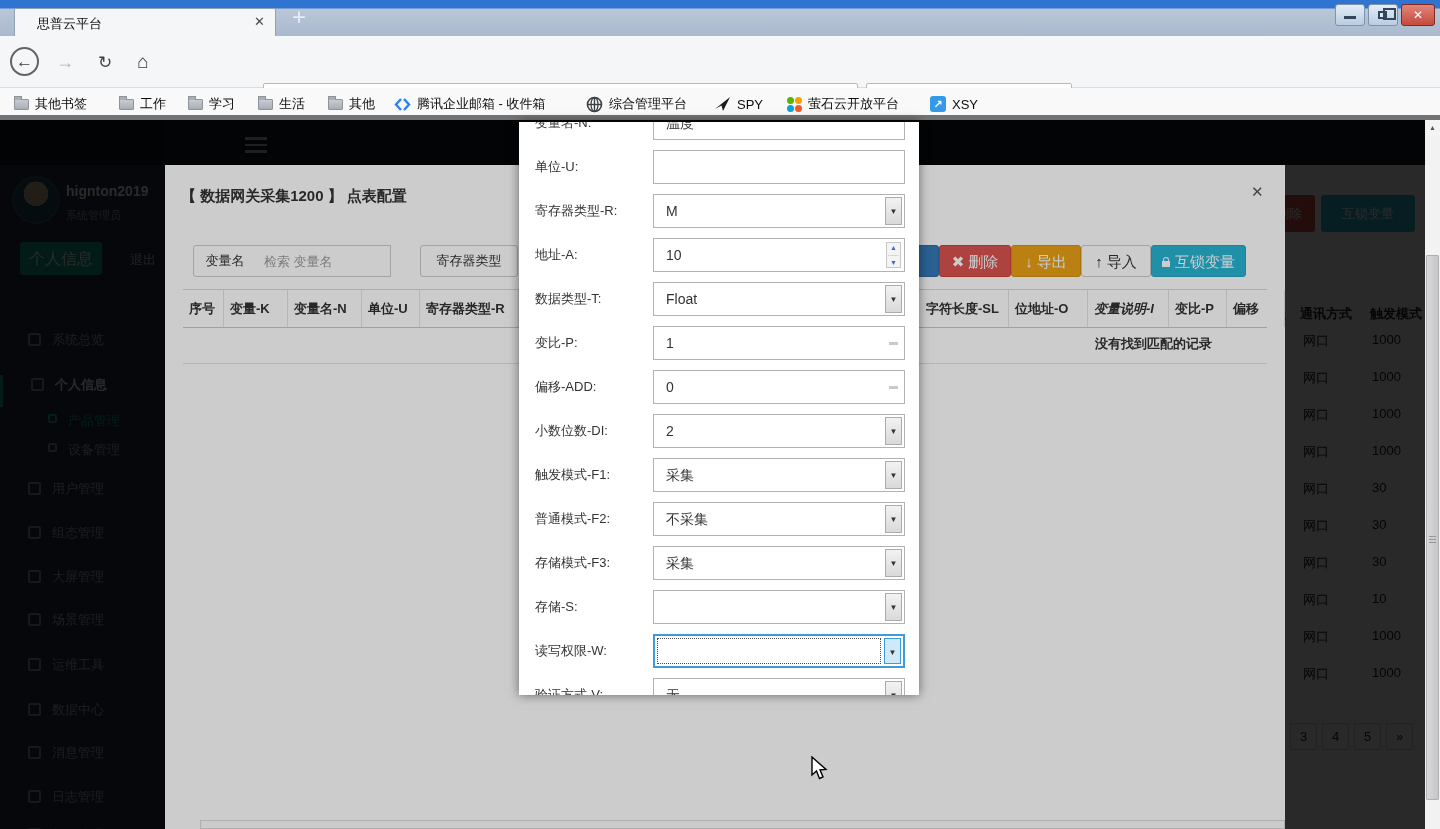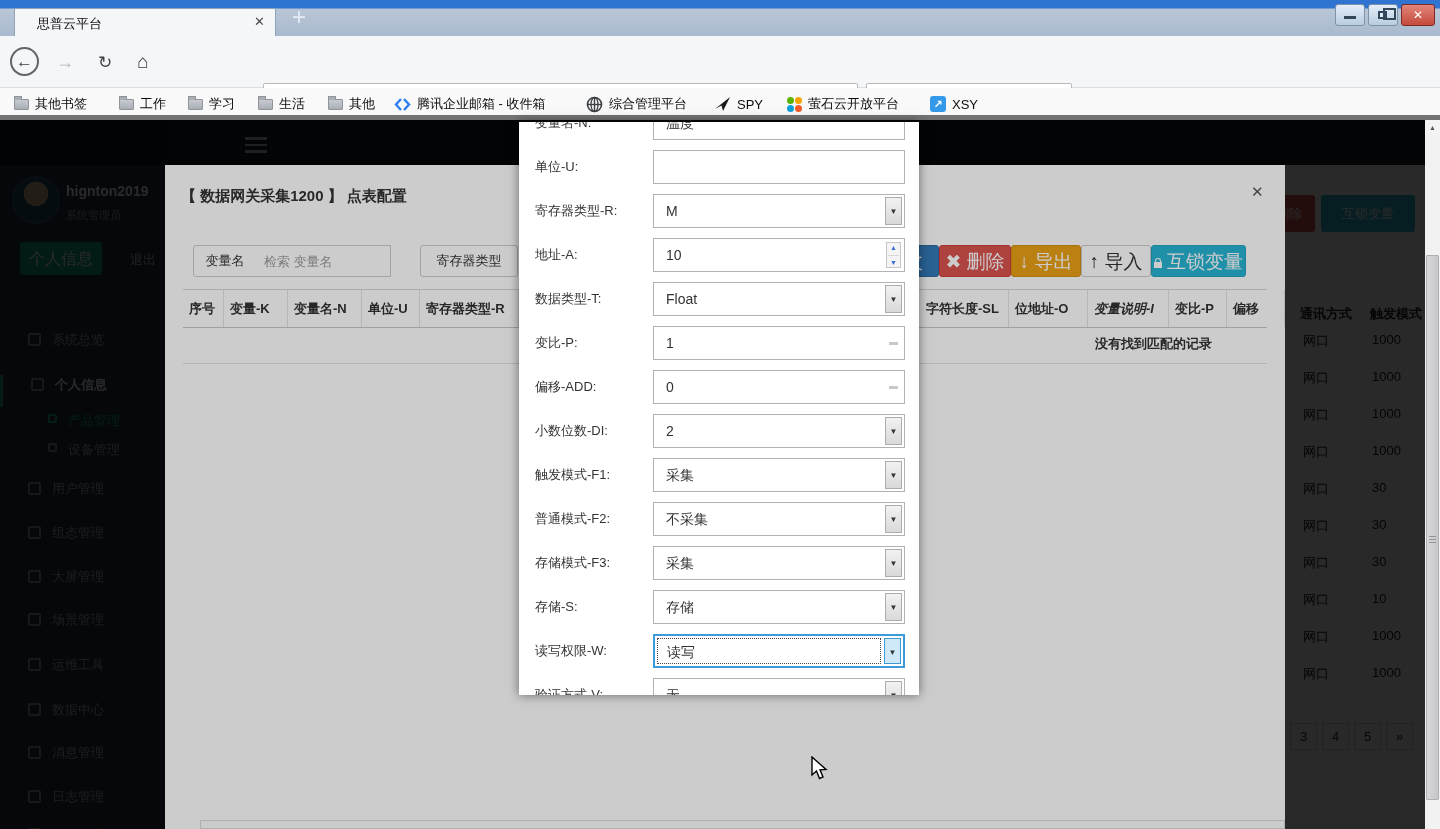--- a/index.html
+++ b/index.html
@@ -89,21 +89,21 @@
   .base-dim { position:absolute; left:0; top:0; width:1425px; height:709px; background:rgba(0,0,0,0.84); }
 
   
   .panel { position:absolute; left:165px; top:45px; width:1120px; height:664px; background:#fff; }
   .panel-title { position:absolute; left:16px; top:22px; font-size:15px; font-weight:bold; color:#333; }
   .panel-close { position:absolute; left:1086px; top:18px; font-size:15px; font-weight:bold; color:#555; }
   .pbtn { position:absolute; top:80px; height:32px; border:1px solid #ccc; background:#fff; border-radius:3px; font-size:13px; color:#333; text-align:center; line-height:30px; }
   .pbtn.grp-l { border-radius:3px 0 0 3px; }
   .psearch { position:absolute; left:91px; top:80px; width:135px; height:32px; border:1px solid #ccc; border-left:none; padding:0 8px; font-size:13px; color:#333; outline:none; font-family:inherit; }
   .psearch::placeholder { color:#9b9b9b; opacity:1; }
-  .tbtn { position:absolute; top:80px; height:32px; border-radius:3px; color:#fff; font-size:19px; text-align:center; line-height:32px; border:1px solid transparent; }
+  .tbtn { position:absolute; top:80px; height:32px; border-radius:3px; color:#fff; font-size:15px; text-align:center; line-height:32px; border:1px solid transparent; }
   .tbtn.default { background:#fff; color:#333; border-color:#ccc; }
   .tbtn.primary { background:#337ab7; border-color:#2e6da4; }
   .tbtn.danger  { background:#d9534f; border-color:#d43f3a; }
   .tbtn.warning { background:#e9a117; border-color:#d49213; }
   .tbtn.info    { background:#29b5d3; border-color:#23a6c2; }
   .lock-ic { display:inline-block; width:8px; height:6px; background:#fff; position:relative; margin-right:5px; }
   .lock-ic::before { content:""; position:absolute; left:1px; top:-4px; width:4px; height:4px; border:1.5px solid #fff; border-bottom:none; border-radius:3px 3px 0 0; }
   .pth { position:absolute; top:125px; height:37px; font-size:13px; font-weight:bold; color:#333; line-height:37px; border-right:1px solid #e4e4e4; padding-left:6px; white-space:nowrap; overflow:hidden; }
   .phead-line-top { position:absolute; left:18px; right:18px; top:124px; height:1px; background:#d8d8d8; }
   .phead-line-bot { position:absolute; left:18px; right:18px; top:162px; height:1px; background:#c9c9c9; }
@@ -510,28 +510,26 @@
           <div class="dlg-row" style="top: 424px;">
             <div class="dlg-label">存储模式-F3:</div>
             <div class="dlg-ctrl">
               <div class="dlg-val">采集</div>
               <div class="dlg-arrow"><span>▼</span></div>
             </div>
           </div>
           <div class="dlg-row" style="top: 468px;">
             <div class="dlg-label">存储-S:</div>
             <div class="dlg-ctrl">
-              <div class="dlg-val">存储</div>
               <div class="dlg-arrow"><span>▼</span></div>
             </div>
           </div>
           <div class="dlg-row" style="top: 512px;">
             <div class="dlg-label">读写权限-W:</div>
             <div class="dlg-ctrl focused">
-              <div class="dlg-val">读写</div>
               <div class="dlg-arrow"><span>▼</span></div>
               <div class="focus-dotted"></div>
             </div>
           </div>
           <div class="dlg-row" style="top: 556px;">
             <div class="dlg-label">验证方式-V:</div>
             <div class="dlg-ctrl">
               <div class="dlg-val">无</div>
               <div class="dlg-arrow"><span>▼</span></div>
             </div>

